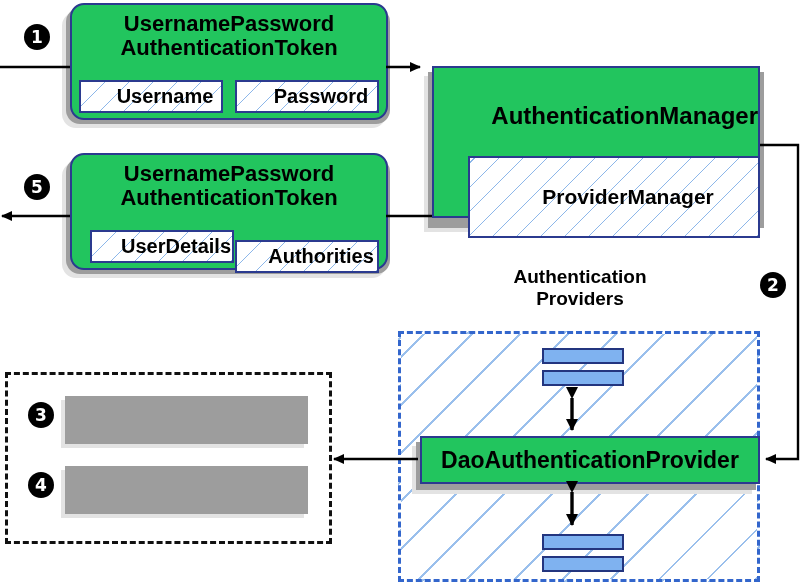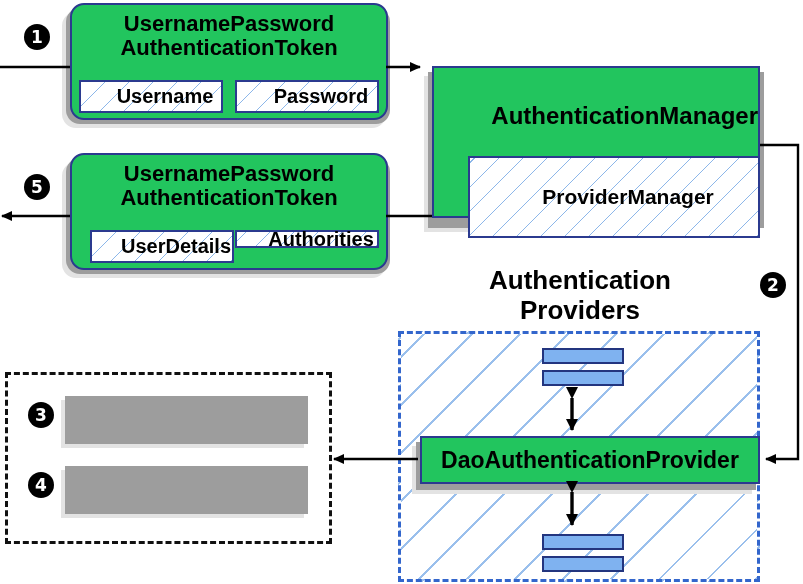--- a/index.html
+++ b/index.html
@@ -114,21 +114,21 @@
     line-height: 26px;
     text-align: center;
     z-index: 20;
     font-family: "DejaVu Sans", sans-serif;
   }
 
   
   .caption {
     position: absolute;
     font-weight: bold;
-    font-size: 26px;
+    font-size: 19px;
     color: #000;
     text-align: center;
     line-height: 1.15;
     z-index: 10;
   }
 
   svg.overlay {
     position: absolute;
     left: 0;
     top: 0;
@@ -240,21 +240,21 @@
   <div class="shadow-gray shadow-round" style="left:66px; top:158px; width:324px; height:116px;"></div>
   <div class="blue-box rounded" style="left:70px; top:153px; width:318px; height:117px; display:block;">
     <div class="title-2line" style="font-size:22px; text-align:center; padding-top:7px;">
       <div>UsernamePassword</div>
       <div>AuthenticationToken</div>
     </div>
   </div>
   <div class="hatch-box" style="left:79px; top:230px; width:144px; height:33px; font-size:20px;margin-left:11px;">
     <span>UserDetails</span>
   </div>
-  <div class="hatch-box" style="left:235px; top:230px; width:144px; height:18px; font-size:20px;">
+  <div class="hatch-box" style="left:235px; top:240px; width:144px; height:33px; font-size:20px;">
     <span>Authorities</span>
   </div>
 
   <div class="dash-group" style="left:5px; top:372px; width:327px; height:172px;"></div>
 
   <div class="shadow-light" style="left:61px; top:400px; width:243px; height:48px;"></div>
   <div class="shadow-gray" style="left:65px; top:396px; width:243px; height:48px;"></div>
 
   <div class="shadow-light" style="left:61px; top:470px; width:243px; height:48px;"></div>
   <div class="shadow-gray" style="left:65px; top:466px; width:243px; height:48px;"></div>

